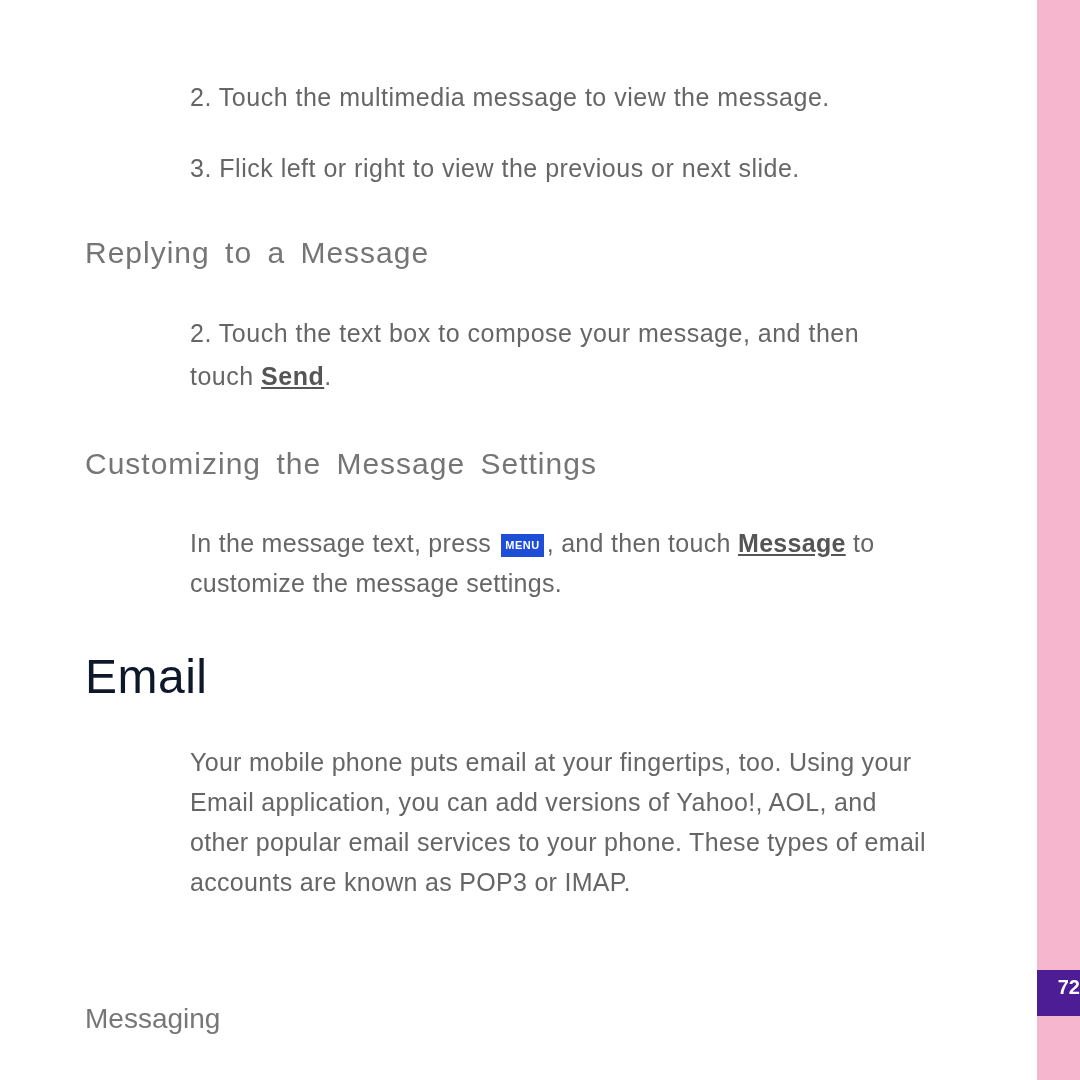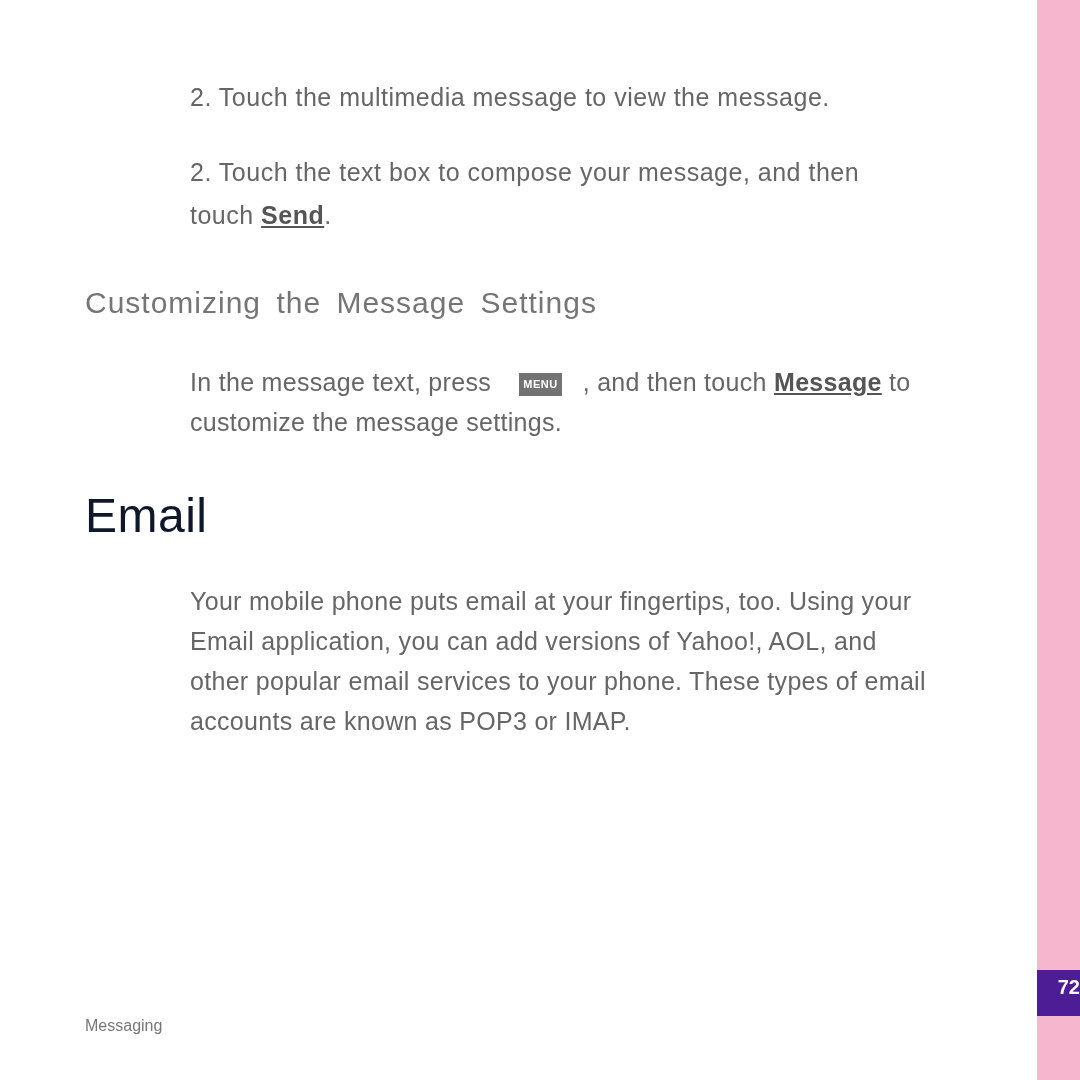--- a/index.html
+++ b/index.html
@@ -57,43 +57,43 @@
     .numbered-item.two-line {
       line-height: 1.7;
     }
     .strong {
       font-weight: bold;
       color: #555555;
       text-decoration: underline;
     }
     .menu-icon {
       display: inline-block;
-      background: #737373;
+      background: #1d4ed8;
       color: #ffffff;
       font-size: 11px;
       font-weight: bold;
       padding: 6px 4px;
       vertical-align: middle;
       letter-spacing: 0.5px;
       line-height: 1;
-      margin: 0 21px;
+      margin: 0 3px;
     }
     .main-heading {
       font-size: 48px;
       color: #0f172a;
       margin-top: 46px;
       margin-bottom: 38px;
       font-weight: normal;
       letter-spacing: 0.5px;
     }
     .footer-text {
       position: absolute;
       bottom: 45px;
       left: 85px;
-      font-size: 16px;
+      font-size: 28px;
       color: #777777;
     }
     .page-number-box {
       position: absolute;
       bottom: 64px;
       right: 0;
       width: 43px;
       height: 46px;
       background: #4c1d95;
       color: #ffffff;
@@ -108,21 +108,26 @@
 
 <div class="pink-stripe"></div>
 
 <div class="content">
 
   <div class="numbered-item">
     <span class="num">2.</span>
     <span>Touch the multimedia message to view the message.</span>
   </div>
 
+  <div class="numbered-item">
+    <span class="num">3.</span>
+    <span>Flick left or right to view the previous or next slide.</span>
+  </div>
 
+  <h3 class="subheading">Replying to a Message</h3>
 
 
   <div class="numbered-item two-line">
     <span class="num">2.</span>
     <span>Touch the text box to compose your message, and then touch </span><span class="strong">Send</span><span>.</span>
   </div>
 
   <h3 class="subheading">Customizing the Message Settings</h3>
 
   <div class="body-text">

